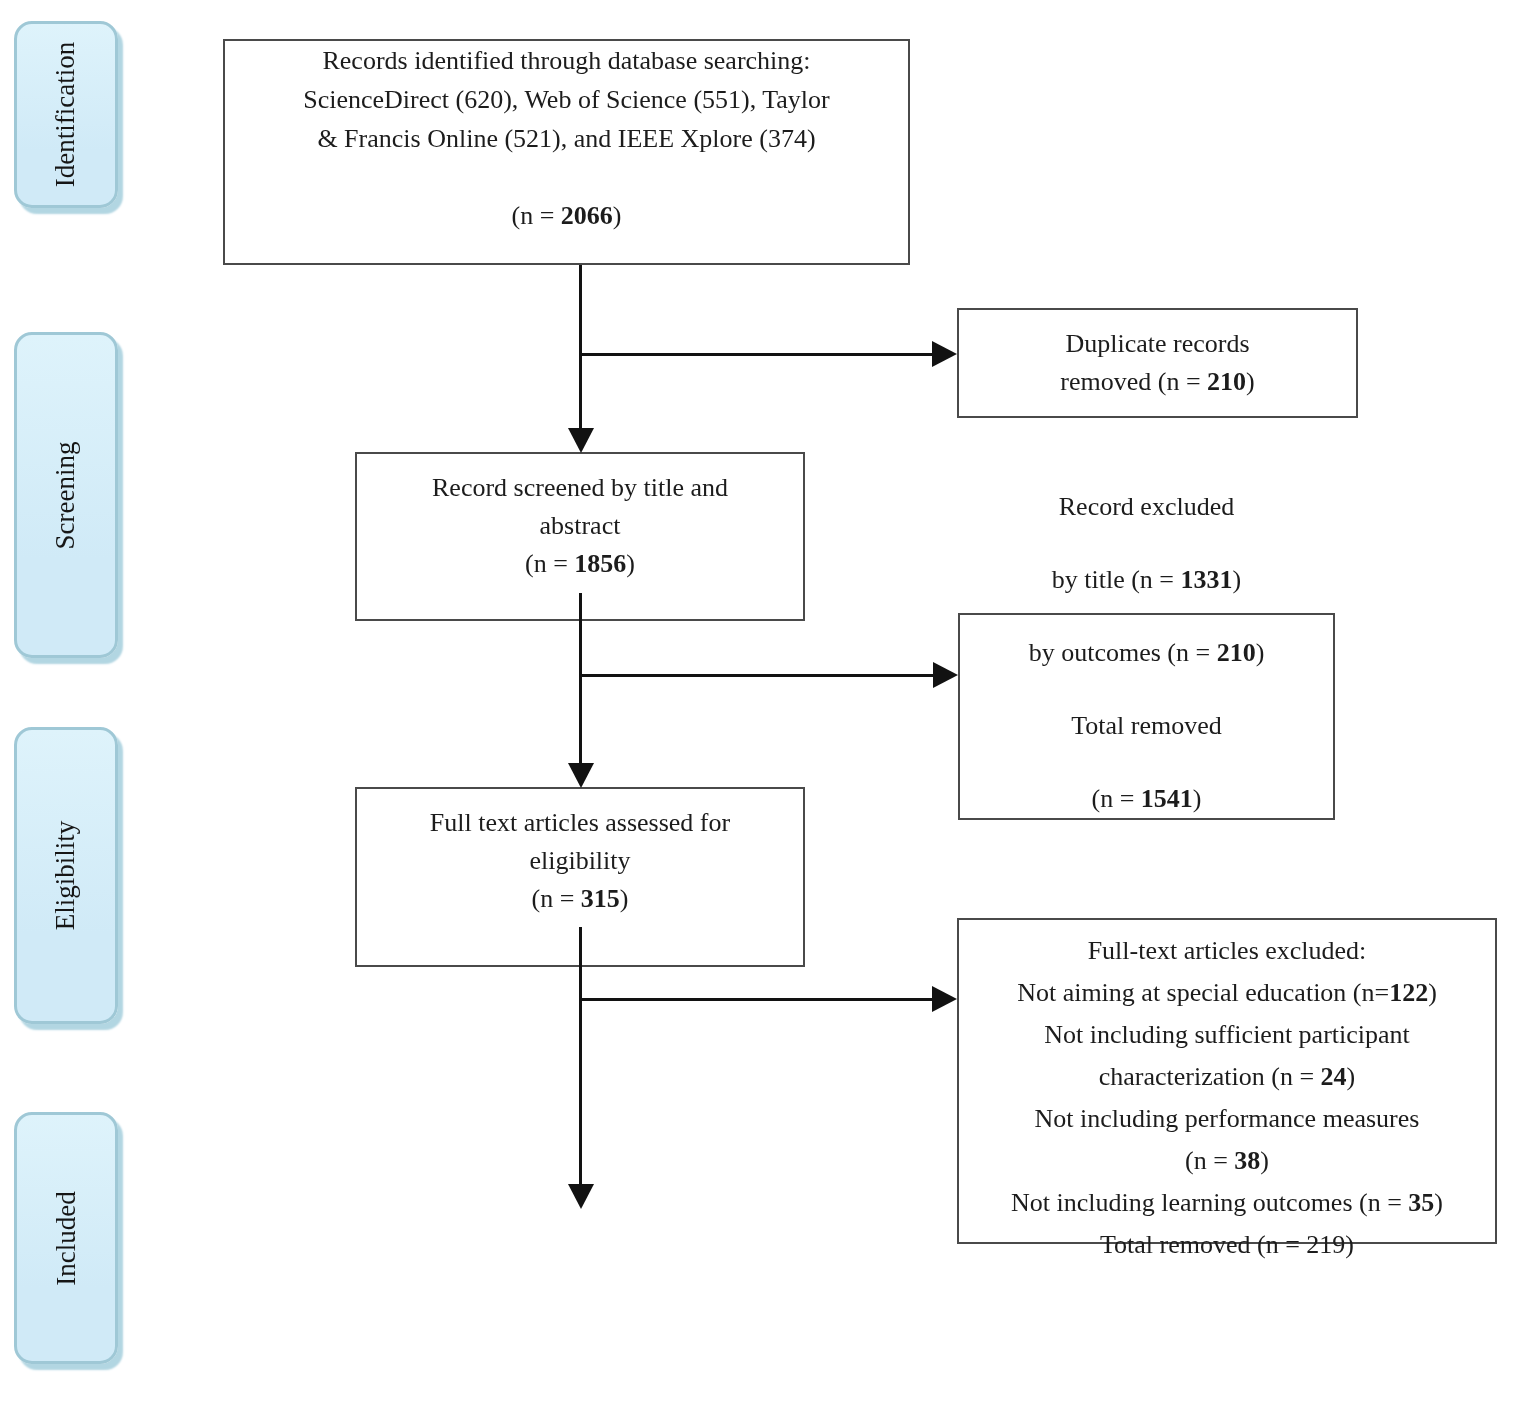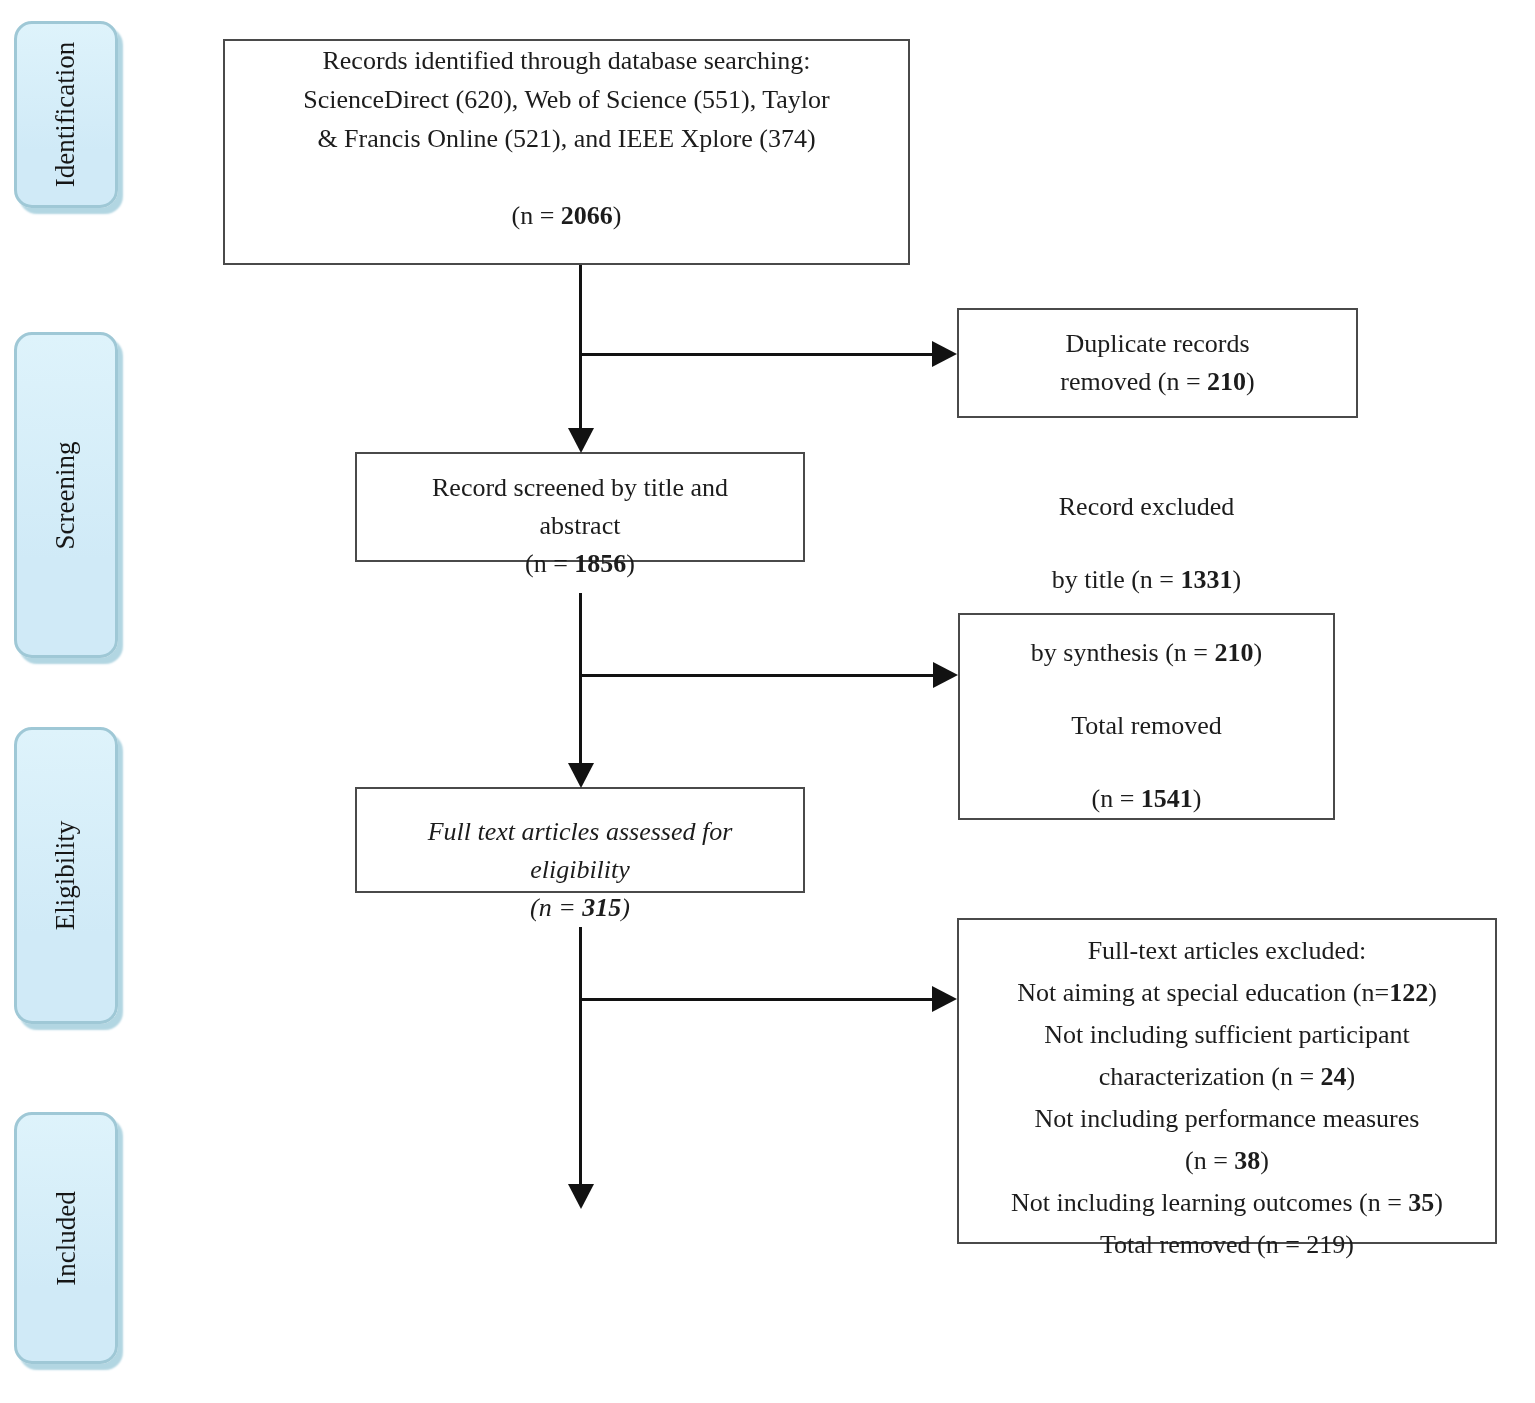--- a/index.html
+++ b/index.html
@@ -49,23 +49,23 @@
     box-sizing:border-box;
     text-align:center;
     font-size:26px;
   }
   .flow-box .line{line-height:38px;}
   .flow-box .line.gap{margin-top:38px;}
 
   #box-records-identified{left:223px;top:39px;width:687px;height:226px;}
   #box-records-identified .line{line-height:39px;}
   #box-duplicates-removed{left:957px;top:308px;width:401px;height:110px;display:flex;flex-direction:column;justify-content:center;}
-  #box-records-screened{left:355px;top:452px;width:450px;height:110px;padding-top:15px;}
+  #box-records-screened{left:355px;top:452px;width:450px;height:169px;padding-top:15px;}
   #box-records-excluded{left:958px;top:613px;width:377px;height:207px;display:flex;flex-direction:column;justify-content:flex-end;gap:35px;}
-  #box-fulltext-assessed{left:355px;top:787px;width:450px;height:106px;padding-top:24px;font-style:italic;}
+  #box-fulltext-assessed{left:355px;top:787px;width:450px;height:180px;padding-top:15px;}
   #box-fulltext-excluded{left:957px;top:918px;width:540px;height:326px;padding-top:10px;}
   #box-fulltext-excluded .line{line-height:42px;}
   #box-articles-included{left:355px;top:1208px;width:448px;height:144px;padding-top:22px;}
 
   
   .conn{position:absolute;background:var(--arrow);}
   .arrow-down{
     position:absolute;width:0;height:0;
     border-left:13px solid transparent;
     border-right:13px solid transparent;
@@ -119,21 +119,21 @@
       <div class="line"><span>removed (n = </span><span style="font-weight: bold;">210</span><span>)</span></div>
     </div>
   <div class="flow-box" id="box-records-screened">
       <div class="line"><span>Record screened by title and</span></div>
       <div class="line"><span>abstract</span></div>
       <div class="line"><span>(n = </span><span style="font-weight: bold;">1856</span><span>)</span></div>
     </div>
   <div class="flow-box" id="box-records-excluded">
       <div class="line"><span>Record excluded</span></div>
       <div class="line"><span>by title (n = </span><span style="font-weight: bold;">1331</span><span>)</span></div>
-      <div class="line"><span>by synthesis (n = </span><span style="font-weight: bold;">210</span><span>)</span></div>
+      <div class="line"><span>by outcomes (n = </span><span style="font-weight: bold;">210</span><span>)</span></div>
       <div class="line"><span>Total removed</span></div>
       <div class="line"><span>(n = </span><span style="font-weight: bold;">1541</span><span>)</span></div>
     </div>
   <div class="flow-box" id="box-fulltext-assessed">
       <div class="line"><span>Full text articles assessed for</span></div>
       <div class="line"><span>eligibility</span></div>
       <div class="line"><span>(n = </span><span style="font-weight: bold;">315</span><span>)</span></div>
     </div>
   <div class="flow-box" id="box-fulltext-excluded">
       <div class="line"><span>Full-text articles excluded:</span></div>

